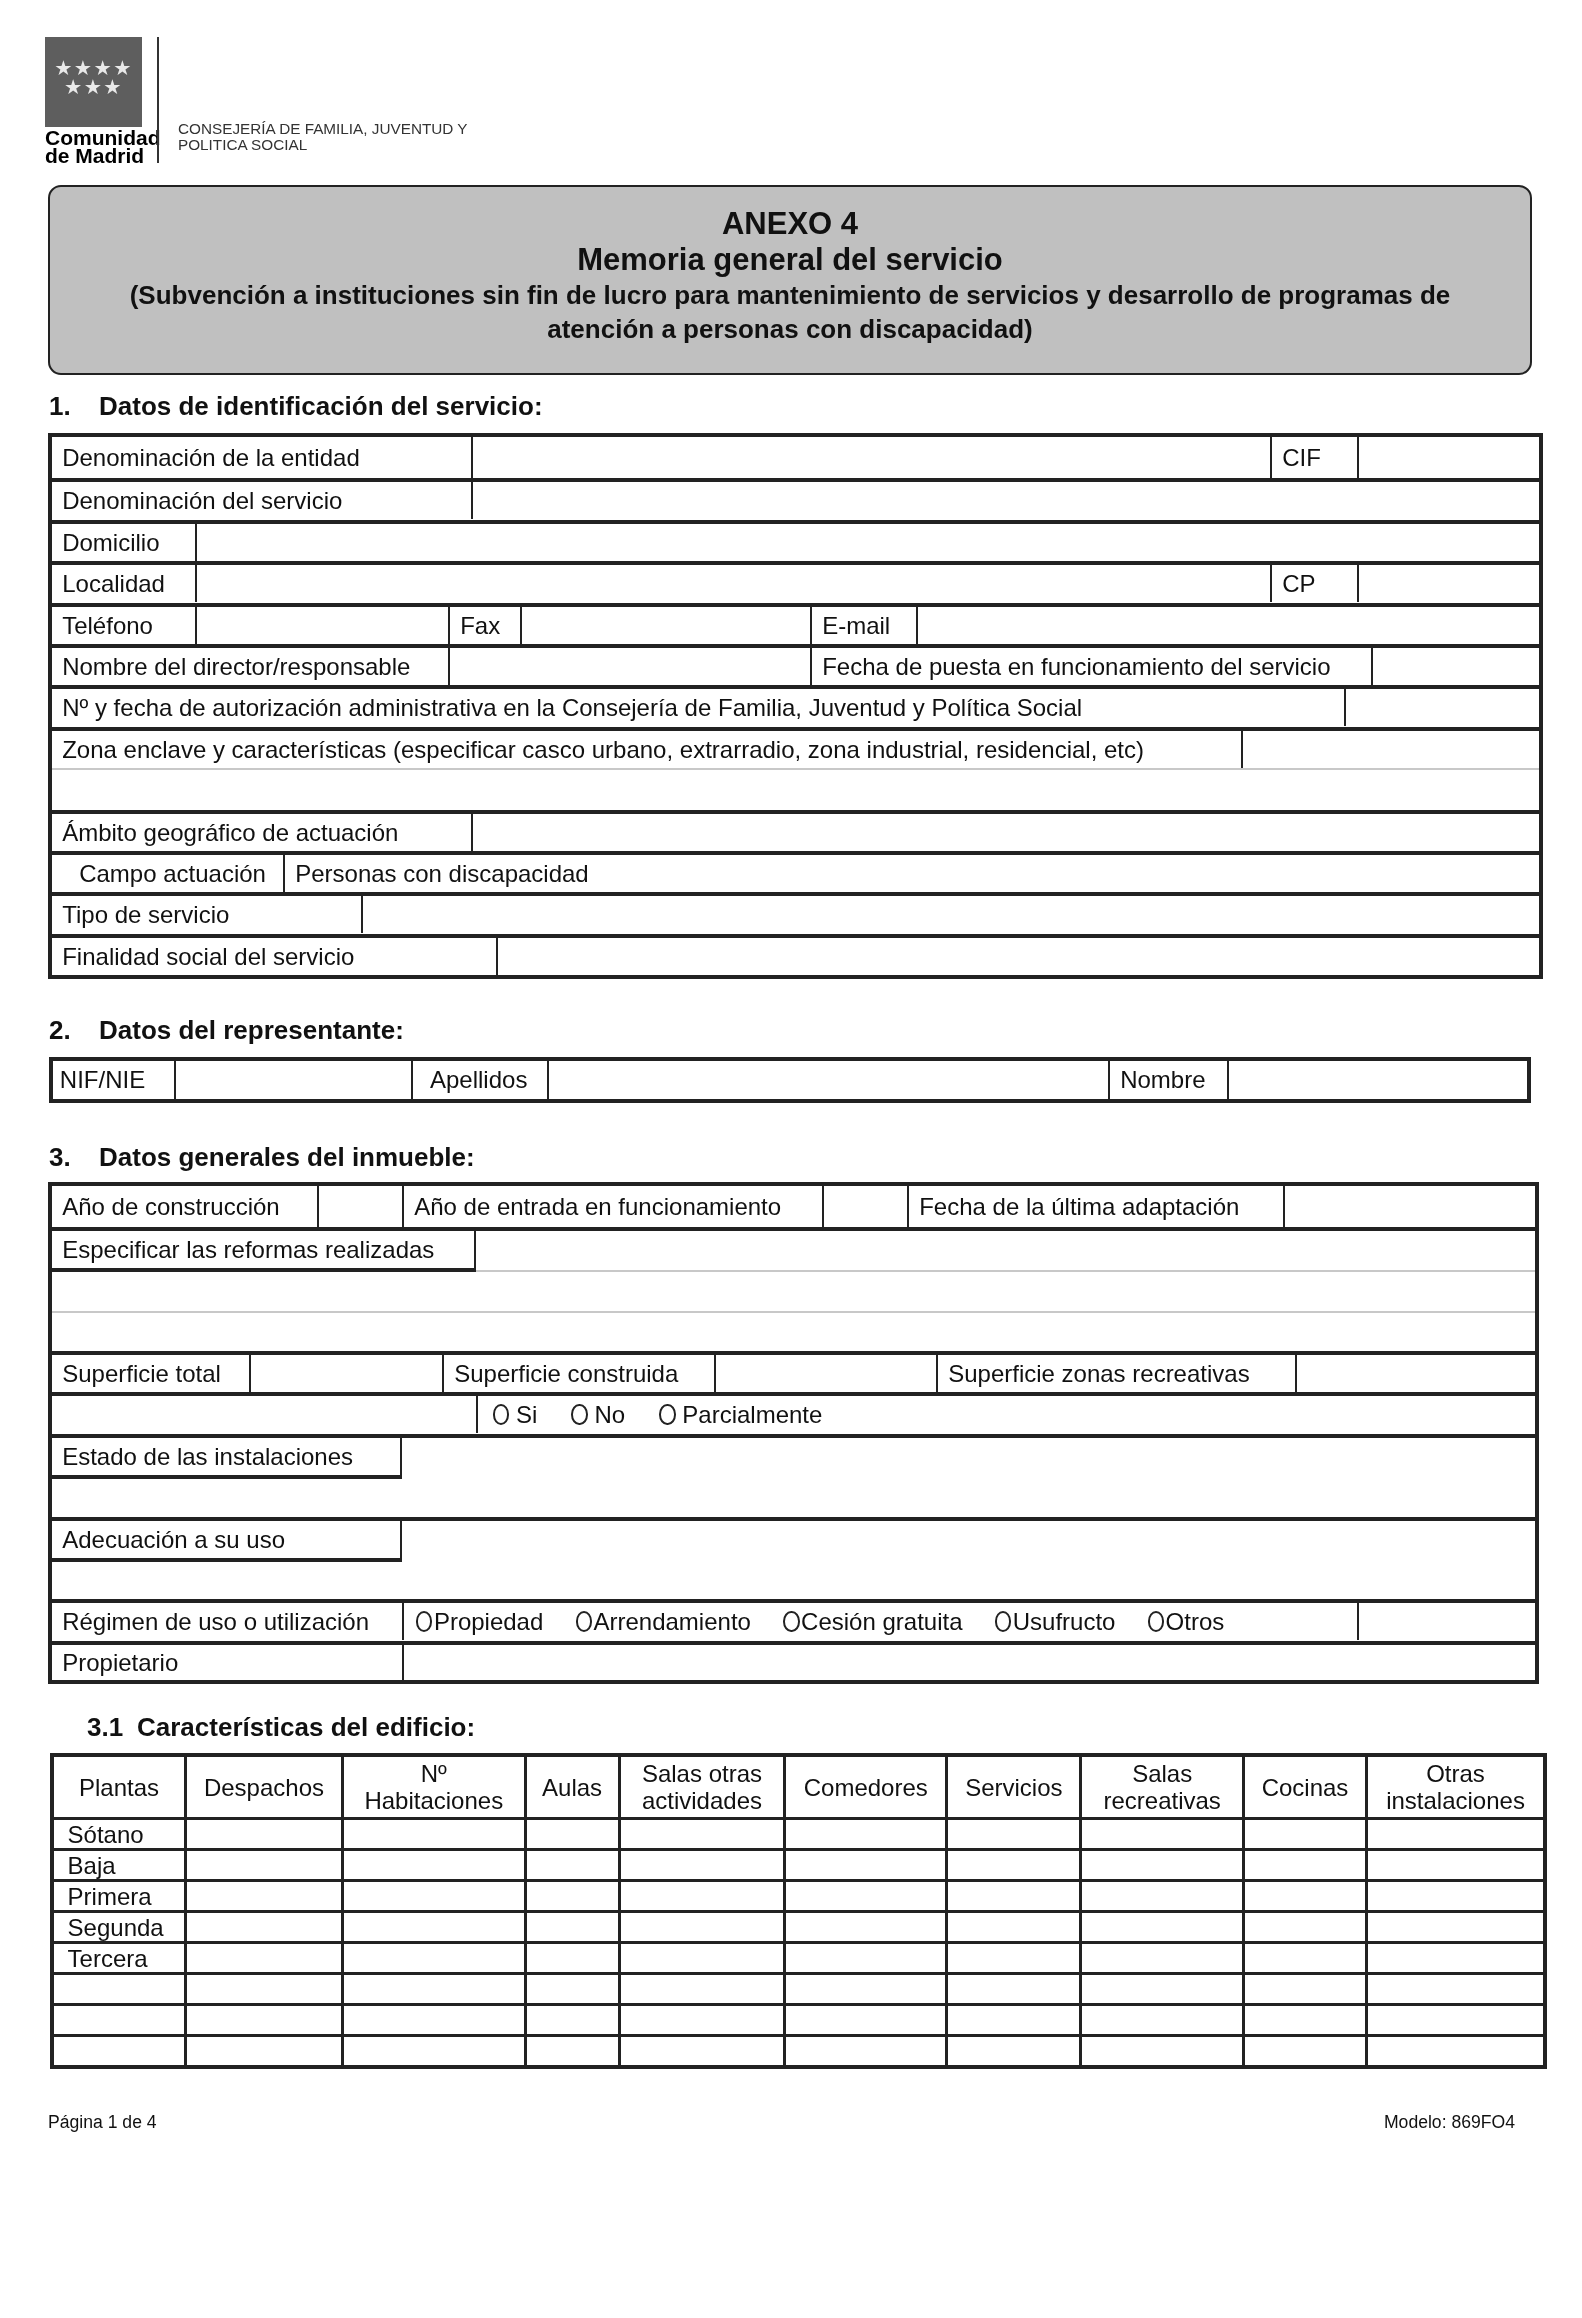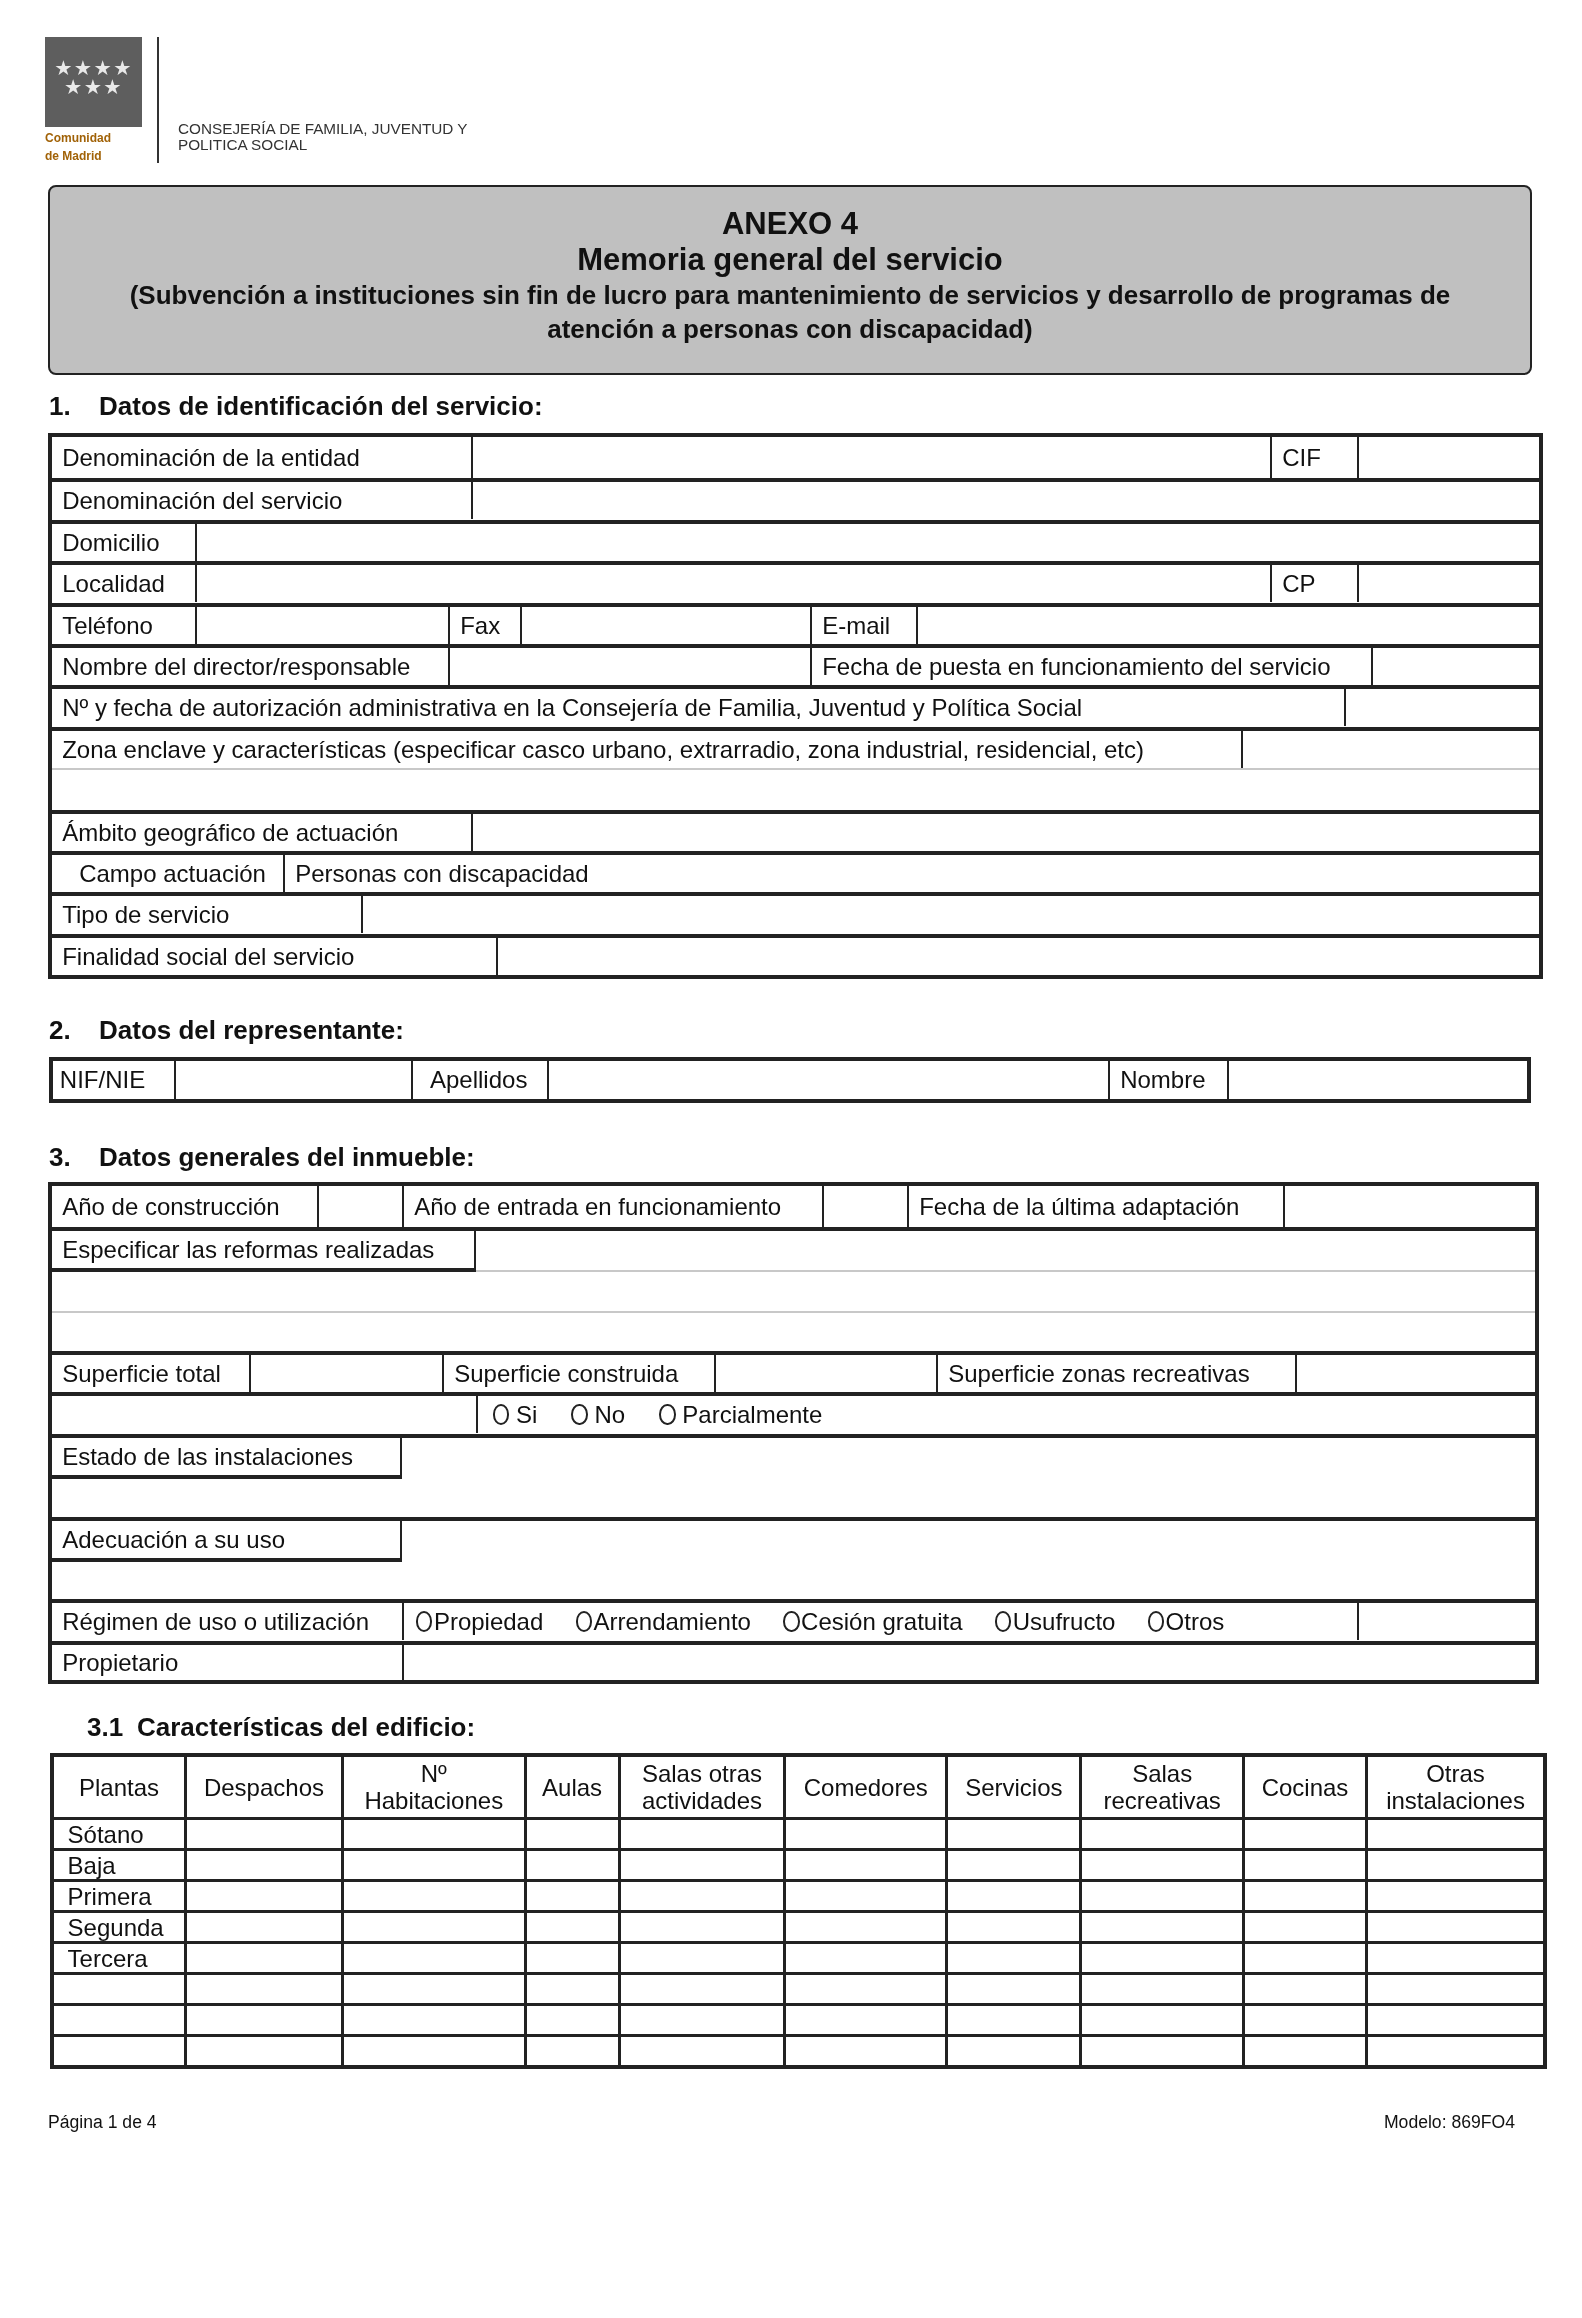--- a/index.html
+++ b/index.html
@@ -3,26 +3,26 @@
 <meta charset="utf-8">
 <style>
   html, body { margin:0; padding:0; background:#ffffff; }
   body { width:1583px; height:2319px; position:relative; overflow:hidden;
          font-family:"Liberation Sans", sans-serif; color:#111; }
   .abs { position:absolute; }
   
   .logo-box { position:absolute; left:45px; top:37px; width:97px; height:90px; background:#5e5e5e; }
   .logo-stars { position:absolute; left:0; right:0; top:22px; text-align:center; color:#e9e9e9;
                 font-size:20.4px; line-height:19px; letter-spacing:1.4px; }
-  .logo-text { position:absolute; left:45px; top:129px; font-weight:bold; font-size:12px; line-height:18.3px; color:#a16207; }
+  .logo-text { position:absolute; left:45px; top:129px; font-weight:bold; font-size:21px; line-height:18.3px; color:#000000; }
   .logo-sep { position:absolute; left:157px; top:37px; width:2px; height:126px; background:#333; }
   .dept { position:absolute; left:178px; top:121px; font-size:15.3px; line-height:15.6px; color:#333; }
   
   .banner { position:absolute; left:48px; top:185px; width:1484px; height:190px;
-            background:#c0c0c0; border:2.7px solid #222; border-radius:8px; box-sizing:border-box;
+            background:#c0c0c0; border:2.7px solid #222; border-radius:13px; box-sizing:border-box;
             text-align:center; font-weight:bold; }
   .banner .t1 { margin-top:19px; font-size:31px; line-height:35px; }
   .banner .t2 { font-size:31px; line-height:37px; }
   .banner .t3 { font-size:26px; line-height:34px; padding:0 27px; }
   
   .sec-h { position:absolute; font-weight:bold; font-size:26px; line-height:30px; white-space:nowrap; }
   .sec-h .num { display:inline-block; width:50px; }
   
   .frm { position:absolute; border:4.1px solid #222; box-sizing:border-box; }
   .row { position:absolute; left:0; right:0; border-top:4.1px solid #222; box-sizing:border-box; }

